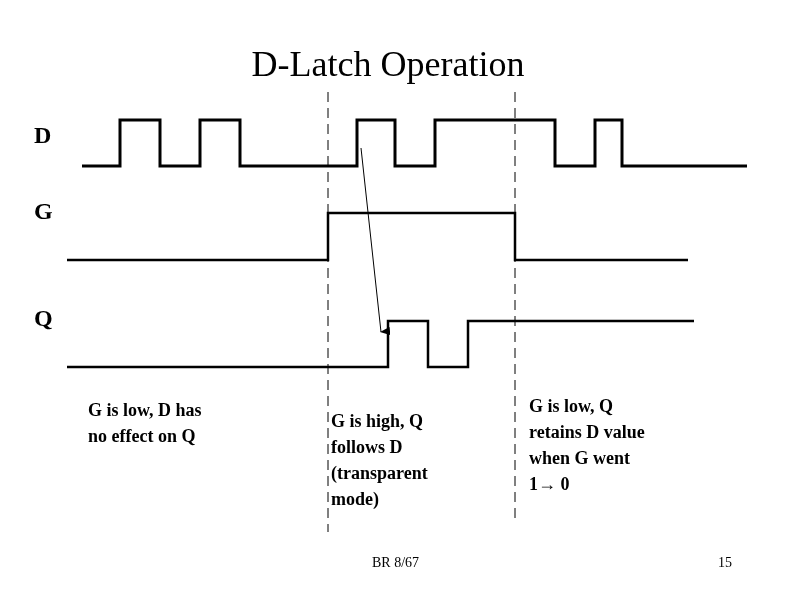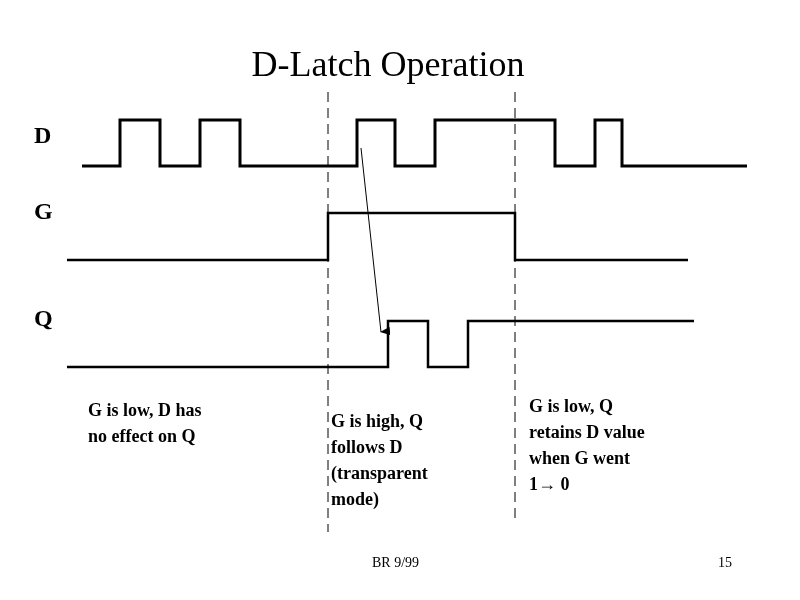--- a/index.html
+++ b/index.html
@@ -39,14 +39,14 @@
 no effect on Q</div>
 <div class="caption" style="left:331px; top:408px;">G is high, Q
 follows D
 (transparent
 mode)</div>
 <div class="caption" style="left:529px; top:393px;">G is low, Q
 retains D value
 when G went
 1→ 0</div>
 
-<div class="footer" style="left:372px; top:555px;">BR 9/99</div>
+<div class="footer" style="left:372px; top:555px;">BR 8/67</div>
 <div class="footer" style="left:718px; top:555px;">15</div>
 
 </body></html>

